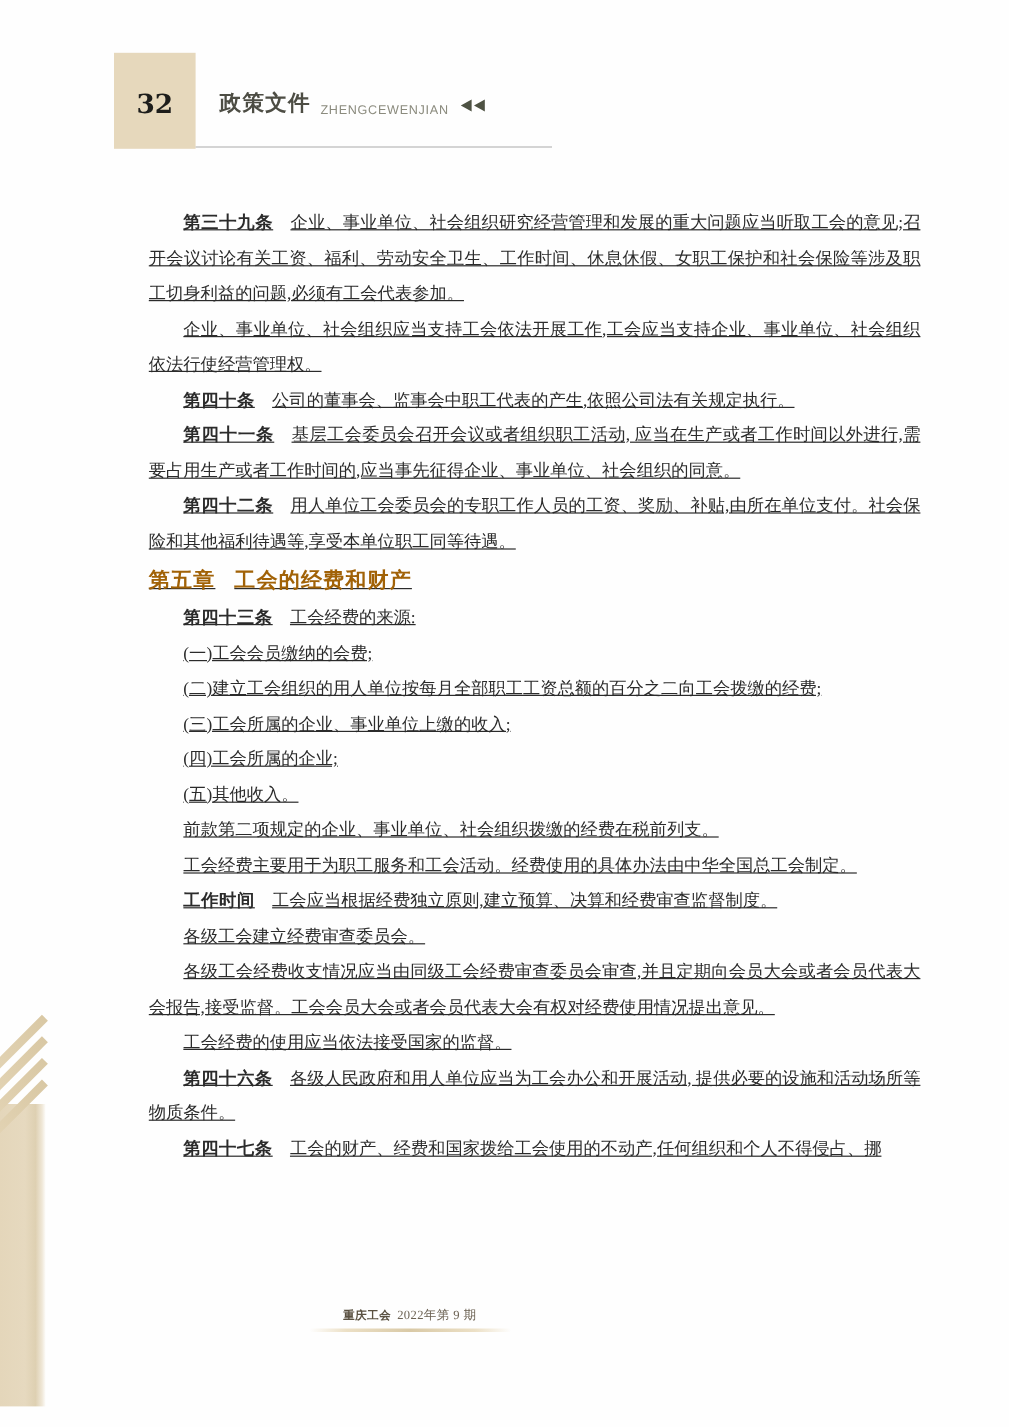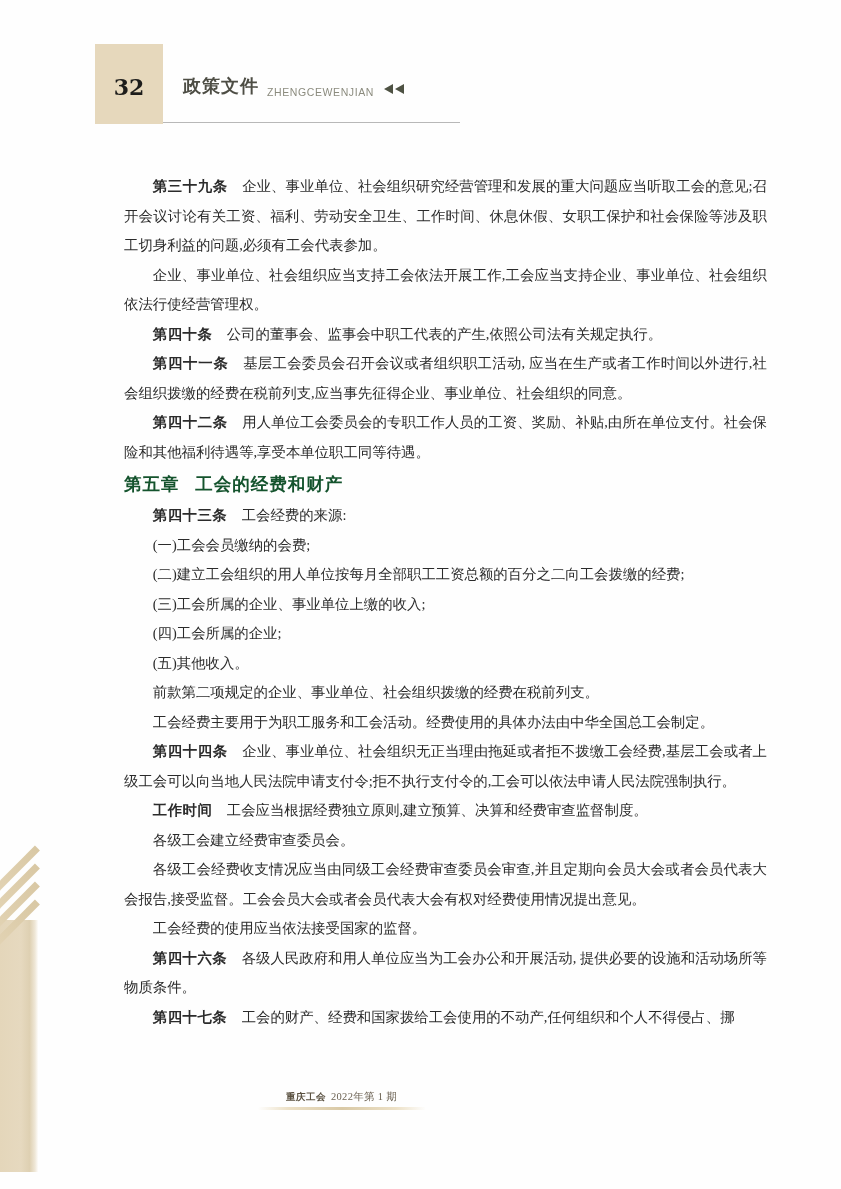--- a/index.html
+++ b/index.html
@@ -116,20 +116,21 @@
   
   #content {
     position: absolute;
     left: 124px;
     top: 172px;
     width: 643px;
     font-size: 14.4px;
     line-height: 29.5px;
     color: #2b2b2b;
     font-family: "Liberation Serif", "DejaVu Serif", serif;
+    text-decoration: underline;
   }
   #content p {
     margin: 0;
     text-align: justify;
     text-justify: inter-ideograph;
     text-align-last: left;
   }
   #content p.indent {
     text-indent: 2em;
   }
@@ -144,21 +145,21 @@
     display: inline-block;
     width: 1em;
   }
   #chapter-heading {
     margin: 4px 0 6px 0;
     text-align: center;
     text-indent: 0;
     font-weight: bold;
     font-size: 17.5px;
     letter-spacing: 1px;
-    color: #14532d;
+    color: #a16207;
     font-family: "DejaVu Sans", sans-serif;
     line-height: 34px;
   }
   #chapter-heading .ch-gap {
     display: inline-block;
     width: 0.9em;
   }
 
   
   #footer {
@@ -230,21 +231,21 @@
   </div>
 
   <div id="content">
 
     <p class="indent"><span class="art-label">第三十九条</span><span class="art-gap"></span><span>企业、事业单位、社会组织研究经营管理和发展的重大问题应当听取工会的意见;召开会议讨论有关工资、福利、劳动安全卫生、工作时间、休息休假、女职工保护和社会保险等涉及职工切身利益的问题,必须有工会代表参加。</span></p>
 
     <p class="indent"><span>企业、事业单位、社会组织应当支持工会依法开展工作,工会应当支持企业、事业单位、社会组织依法行使经营管理权。</span></p>
 
     <p class="indent"><span class="art-label">第四十条</span><span class="art-gap"></span><span>公司的董事会、监事会中职工代表的产生,依照公司法有关规定执行。</span></p>
 
-    <p class="indent"><span class="art-label">第四十一条</span><span class="art-gap"></span><span>基层工会委员会召开会议或者组织职工活动, 应当在生产或者工作时间以外进行,社会组织拨缴的经费在税前列支,应当事先征得企业、事业单位、社会组织的同意。</span></p>
+    <p class="indent"><span class="art-label">第四十一条</span><span class="art-gap"></span><span>基层工会委员会召开会议或者组织职工活动, 应当在生产或者工作时间以外进行,需要占用生产或者工作时间的,应当事先征得企业、事业单位、社会组织的同意。</span></p>
 
 
     <p class="indent"><span class="art-label">第四十二条</span><span class="art-gap"></span><span>用人单位工会委员会的专职工作人员的工资、奖励、补贴,由所在单位支付。社会保险和其他福利待遇等,享受本单位职工同等待遇。</span></p>
 
     <p id="chapter-heading"><span>第五章</span><span class="ch-gap"></span><span>工会的经费和财产</span></p>
 
     <p class="indent"><span class="art-label">第四十三条</span><span class="art-gap"></span><span>工会经费的来源:</span></p>
 
     <p class="indent"><span>(一)工会会员缴纳的会费;</span></p>
 
@@ -253,37 +254,36 @@
     <p class="indent"><span>(三)工会所属的企业、事业单位上缴的收入;</span></p>
 
     <p class="indent"><span>(四)工会所属的企业;</span></p>
 
     <p class="indent"><span>(五)其他收入。</span></p>
 
     <p class="indent"><span>前款第二项规定的企业、事业单位、社会组织拨缴的经费在税前列支。</span></p>
 
     <p class="indent"><span>工会经费主要用于为职工服务和工会活动。经费使用的具体办法由中华全国总工会制定。</span></p>
 
-    <p class="indent"><span class="art-label">第四十四条</span><span class="art-gap"></span><span>企业、事业单位、社会组织无正当理由拖延或者拒不拨缴工会经费,基层工会或者上级工会可以向当地人民法院申请支付令;拒不执行支付令的,工会可以依法申请人民法院强制执行。</span></p>
 
     <p class="indent"><span class="art-label">工作时间</span><span class="art-gap"></span><span>工会应当根据经费独立原则,建立预算、决算和经费审查监督制度。</span></p>
 
     <p class="indent"><span>各级工会建立经费审查委员会。</span></p>
 
     <p class="indent"><span>各级工会经费收支情况应当由同级工会经费审查委员会审查,并且定期向会员大会或者会员代表大会报告,接受监督。工会会员大会或者会员代表大会有权对经费使用情况提出意见。</span></p>
 
     <p class="indent"><span>工会经费的使用应当依法接受国家的监督。</span></p>
 
     <p class="indent"><span class="art-label">第四十六条</span><span class="art-gap"></span><span>各级人民政府和用人单位应当为工会办公和开展活动, 提供必要的设施和活动场所等物质条件。</span></p>
 
     <p class="indent"><span class="art-label">第四十七条</span><span class="art-gap"></span><span>工会的财产、经费和国家拨给工会使用的不动产,任何组织和个人不得侵占、挪</span></p>
 
   </div>
 
   <div id="footer">
     <div id="footer-line">
       <span id="footer-brand">重庆工会</span>
-      <span id="footer-issue">2022年第 1 期</span>
+      <span id="footer-issue">2022年第 9 期</span>
     </div>
     <div id="footer-deco"></div>
   </div>
 
 </div>
 
 </body></html>

